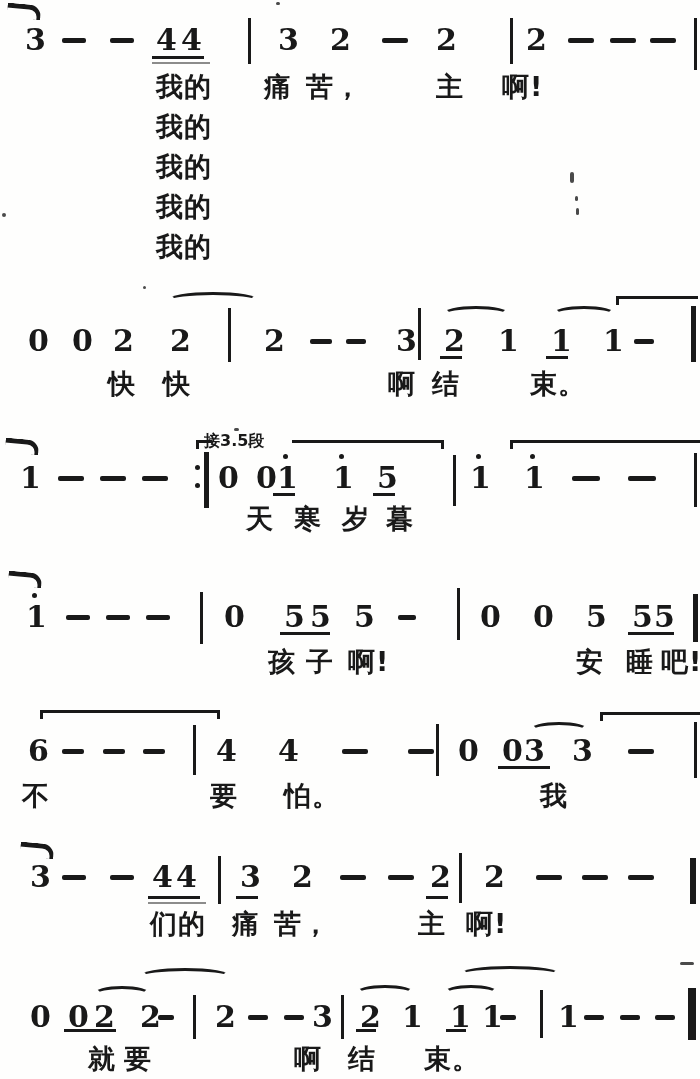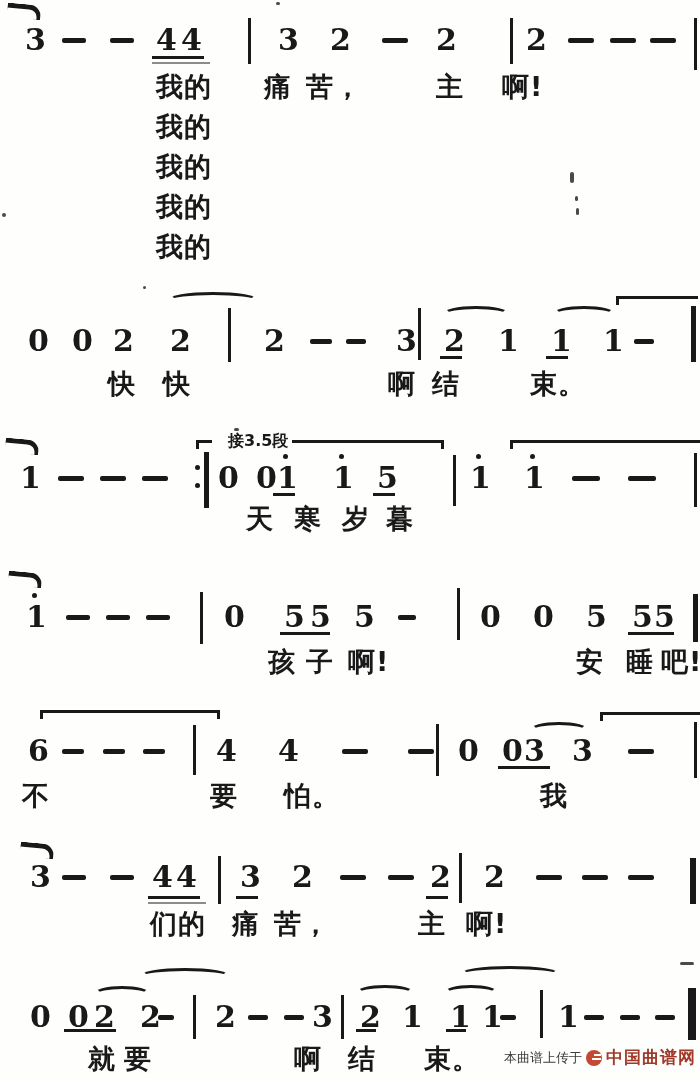--- a/index.html
+++ b/index.html
@@ -25,28 +25,20 @@
   .wm{position:absolute;display:flex;align-items:center;gap:4px;}
   .wm-prefix{font:400 13px "DejaVu Sans",sans-serif;color:#3b3b3b;white-space:nowrap;}
   .wm-logo{position:relative;width:16px;height:16px;border-radius:50%;flex:0 0 auto;}
   .wm-logo span{position:absolute;right:1px;background:#fefefd;height:2px;}
   .wm-site{font:700 17px "DejaVu Sans",sans-serif;white-space:nowrap;letter-spacing:1px;}
 </style>
 </head>
 <body>
 
 <div id="score">
-  <div class="wm" style="left: 504px; top: 1046px;">
-    <span class="wm-prefix">本曲谱上传于</span>
-    <span class="wm-logo" style="background: rgb(194, 74, 51);">
-        <span style="top:4px;width:7px;"></span>
-        <span style="top:8px;width:9px;"></span>
-      </span>
-    <span class="wm-site" style="color: rgb(160, 58, 43);">中国曲谱网</span>
-  </div>
 <div class="note" style="left: 25px; top: 25px;">3</div>
     <div class="note" style="left: 156px; top: 25px;">4</div>
     <div class="note" style="left: 181px; top: 25px;">4</div>
     <div class="note" style="left: 278px; top: 25px;">3</div>
     <div class="note" style="left: 330px; top: 25px;">2</div>
     <div class="note" style="left: 436px; top: 25px;">2</div>
     <div class="note" style="left: 526px; top: 25px;">2</div>
     <div class="dash" style="left: 62px; top: 38px; width: 24px;"></div>
     <div class="dash" style="left: 110px; top: 38px; width: 24px;"></div>
     <div class="dash" style="left: 382px; top: 38px; width: 26px;"></div>
@@ -233,21 +225,21 @@
     <div class="slur" style="left: 356px; top: 985px; width: 58px;"></div>
     <div class="slur" style="left: 444px; top: 985px; width: 54px;"></div>
     <div class="slur" style="left: 460px; top: 966px; width: 100px;"></div>
     <div class="lyr" style="left: 88px; top: 1045px;">就</div>
     <div class="lyr" style="left: 124px; top: 1045px;">要</div>
     <div class="lyr" style="left: 294px; top: 1045px;">啊</div>
     <div class="lyr" style="left: 348px; top: 1045px;">结</div>
     <div class="lyr" style="left: 424px; top: 1045px;">束。</div>
     <div class="brk hl" style="left: 196px; top: 440px; width: 16px;"></div>
     <div class="brk hr" style="left: 292px; top: 440px; width: 152px;"></div>
-    <div class="seg-label" style="left: 228px; top: 433px;">接3.5段</div>
+    <div class="seg-label" style="left: 204px; top: 433px;">接3.5段</div>
     <div class="artifact" style="left: 570px; top: 172px; width: 4px; height: 11px;"></div>
     <div class="artifact" style="left: 575px; top: 196px; width: 3px; height: 5px;"></div>
     <div class="artifact" style="left: 576px; top: 208px; width: 3px; height: 7px;"></div>
     <div class="artifact" style="left: 2px; top: 213px; width: 4px; height: 4px;"></div>
     <div class="artifact" style="left: 234px; top: 428px; width: 5px; height: 3px;"></div>
     <div class="artifact" style="left: 143px; top: 286px; width: 3px; height: 3px;"></div>
     <div class="artifact" style="left: 680px; top: 962px; width: 14px; height: 3px;"></div>
     <div class="artifact" style="left: 276px; top: 2px; width: 4px; height: 3px;"></div>
   </div>
 

